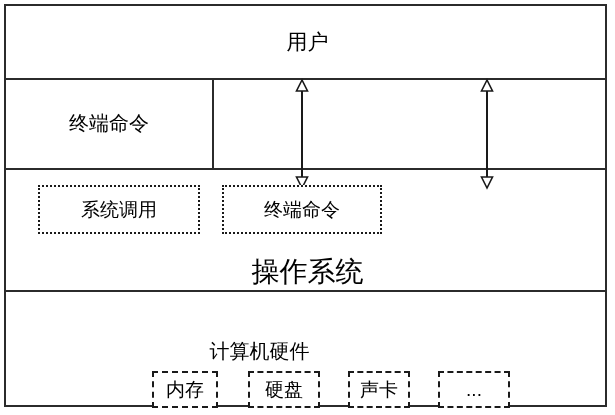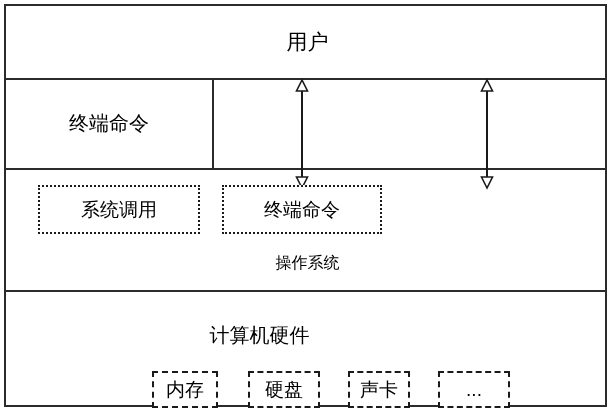--- a/index.html
+++ b/index.html
@@ -70,25 +70,25 @@
   .label-app {
     left: 6px;
     top: 110px;
     width: 206px;
     font-size: 20px;
   }
   .label-os {
     left: 0;
     top: 253px;
     width: 615px;
-    font-size: 16px;
+    font-size: 28px;
   }
   .label-hw {
     left: 0;
-    top: 322px;
+    top: 338px;
     width: 519px;
     font-size: 20px;
   }
 
   
   .iface-box {
     position: absolute;
     top: 185px;
     height: 49px;
     border: 2px dotted #1a1a1a;

